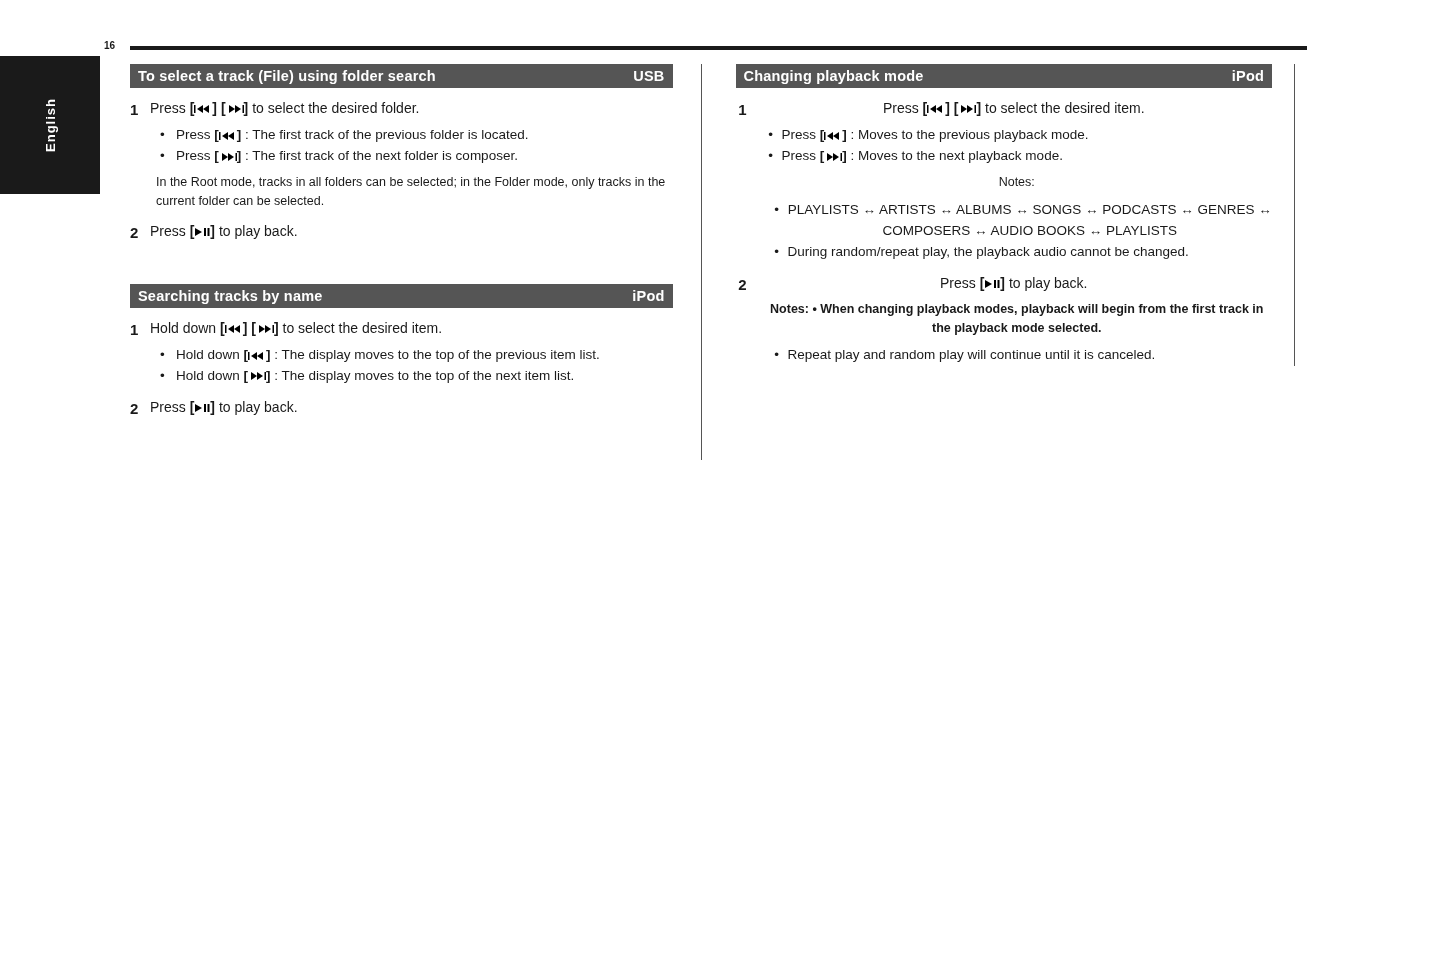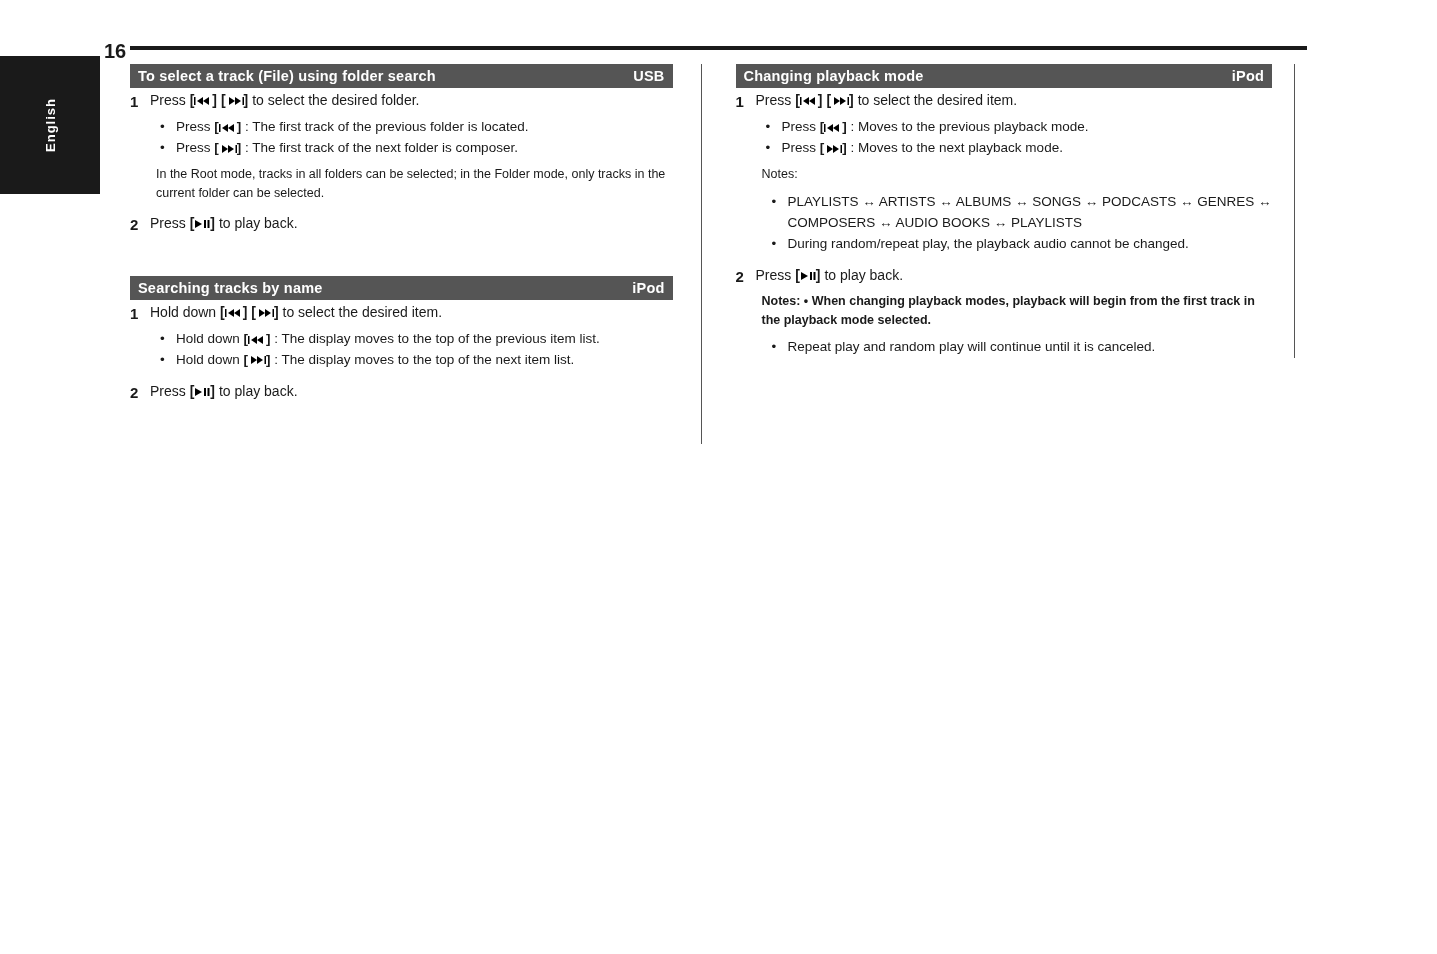--- a/index.html
+++ b/index.html
@@ -1,27 +1,27 @@
 <!DOCTYPE html>
 <html><head>
 <meta charset="utf-8">
 <style>
   * { box-sizing: border-box; margin: 0; padding: 0; }
   html, body { width: 1437px; height: 954px; background: #fff; font-family: Arial, Helvetica, sans-serif; color: #1a1a1a; }
   .page { position: relative; width: 1437px; height: 954px; padding: 46px 130px 40px 0; }
   .side-tab { position: absolute; left: 0; top: 56px; width: 100px; height: 138px; background: #1a1a1a; color: #fff; display: flex; align-items: center; justify-content: center; }
   .side-tab-text { writing-mode: vertical-rl; transform: rotate(180deg); font-weight: bold; font-size: 13px; letter-spacing: 1px; }
-  .page-num { position: absolute; left: 104px; top: 40px; font-weight: bold; font-size: 20px; }
+  .page-num { position: absolute; left: 104px; top: 40px; font-weight: bold; font-size: 10px; }
   .top-rule { height: 4px; background: #1a1a1a; margin-left: 130px; margin-bottom: 14px; }
   .columns { margin-left: 130px; display: flex; gap: 34px; height: 720px; }
   .col { flex: 1; display: flex; flex-direction: column; }
   .col-inner { border-right: 1px solid #555; padding-right: 28px; }
-  .col.right .col-inner { border-right: none; padding-right: 12px; }
+  .col.right .col-inner { border-right: none; padding-right: 12px; text-align: center; }
   .sec { margin-bottom: 40px; }
-  .sec-head { background: #555; color: #fff; font-weight: bold; font-size: 14.5px; padding: 4px 8px; margin-bottom: 2px; letter-spacing: .2px; display: flex; justify-content: space-between; }
+  .sec-head { background: #555; color: #fff; font-weight: bold; font-size: 14.5px; padding: 4px 8px; margin-bottom: 10px; letter-spacing: .2px; display: flex; justify-content: space-between; }
   .body-text { font-size: 14px; line-height: 1.55; }
   .step { margin-bottom: 10px; }
   .step-row { display: flex; align-items: flex-start; gap: 6px; }
   .num { font-size: 15px; font-weight: bold; min-width: 14px; }
   .step-text { flex: 1; }
   .bullets { margin-left: 30px; margin-top: 4px; margin-bottom: 6px; }
   .bullet-row { display: flex; align-items: flex-start; gap: 6px; font-size: 13.5px; line-height: 1.55; }
   .b-dot { min-width: 10px; }
   .note { font-size: 12.5px; line-height: 1.5; margin-left: 26px; margin-bottom: 8px; }
   .note2 { font-size: 12.5px; line-height: 1.5; margin-top: 4px; margin-bottom: 8px; }

